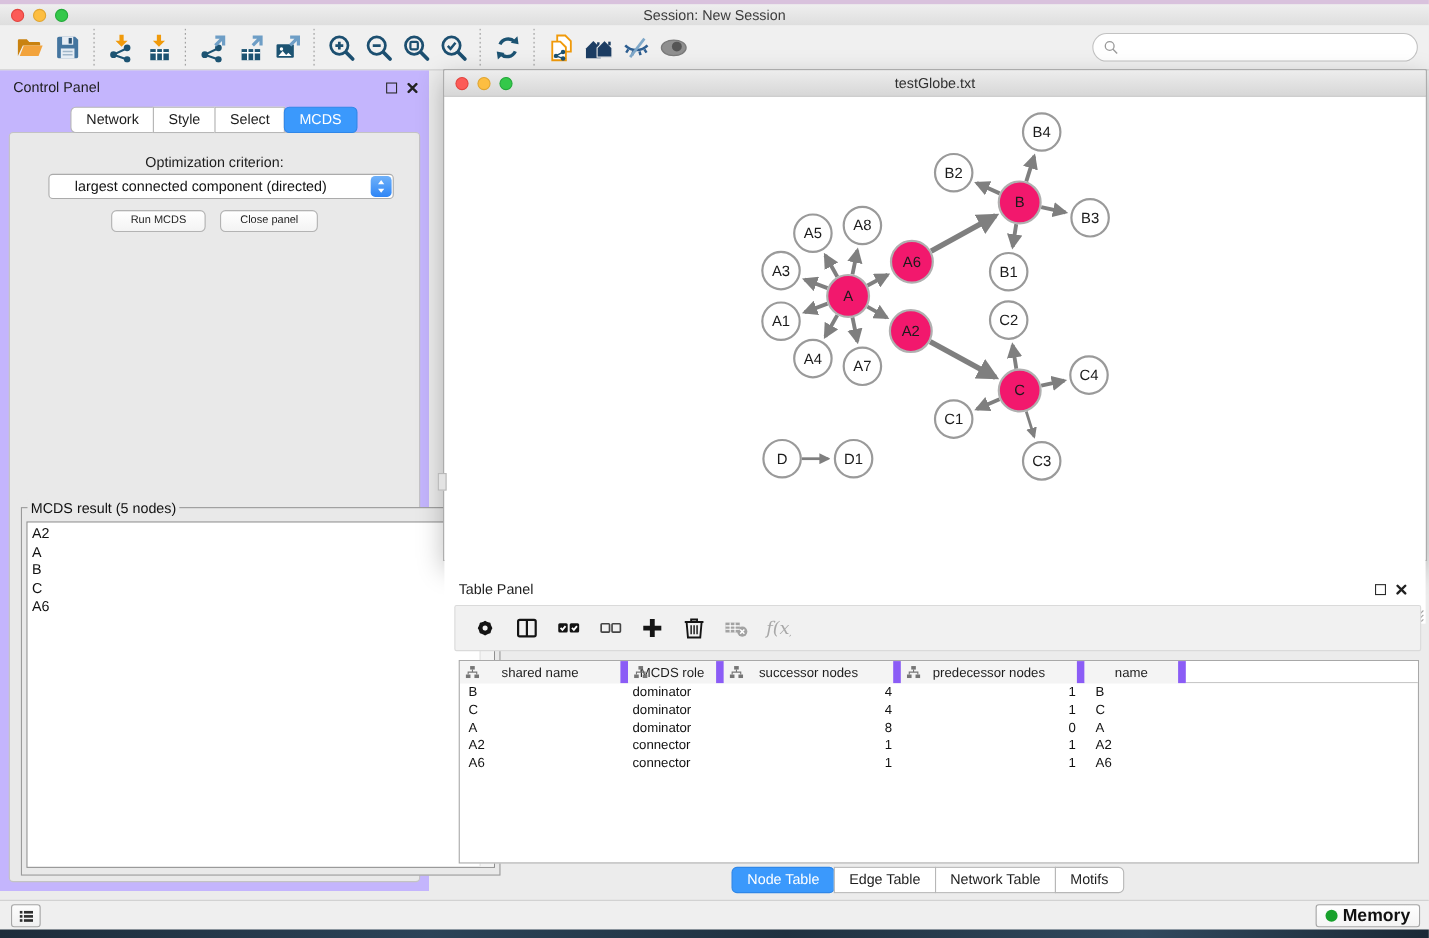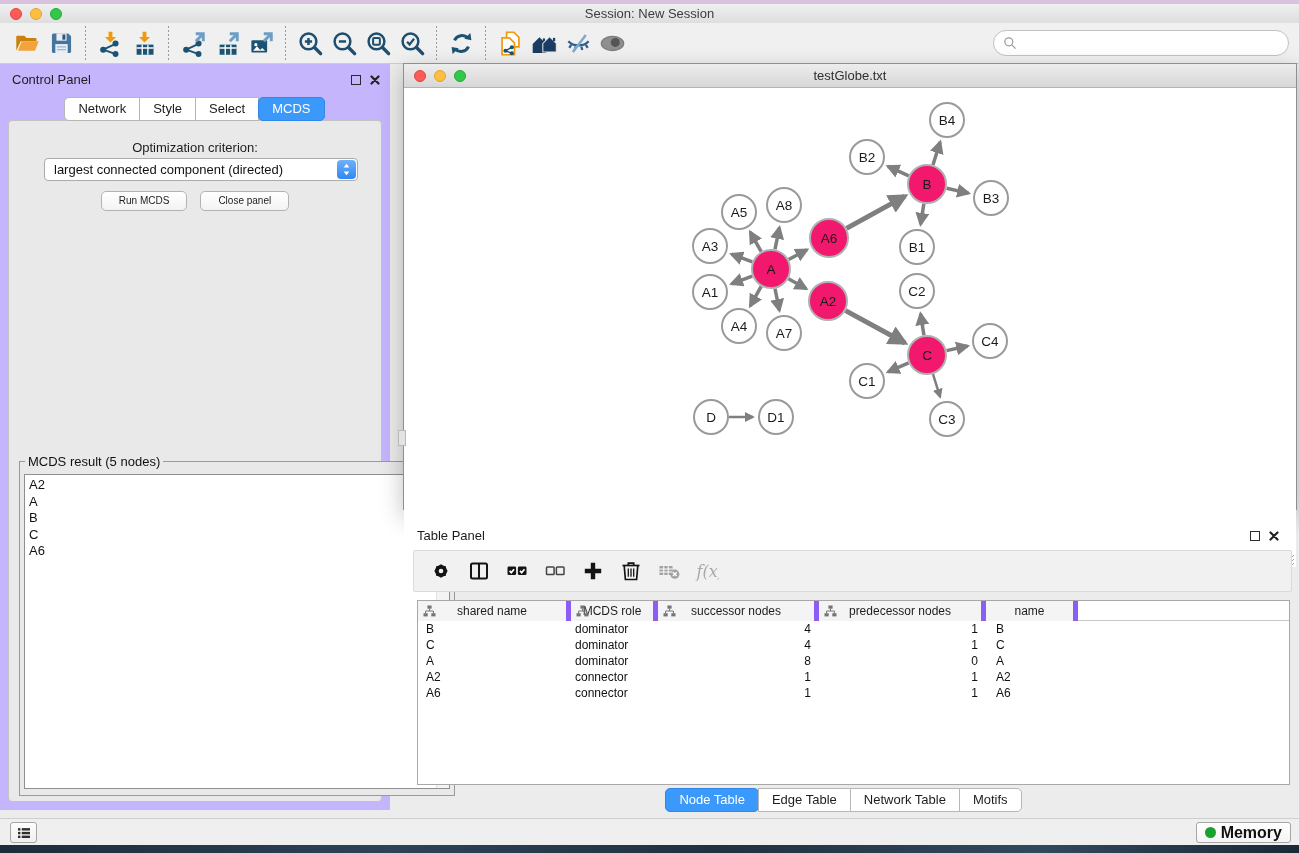--- a/index.html
+++ b/index.html
@@ -43,21 +43,21 @@
     padding:3px 13px 4px; margin-left:-1px; cursor:default; }
   .seg-tab:first-child { border-top-left-radius:5px; border-bottom-left-radius:5px; }
   .seg-tab:last-child { border-top-right-radius:5px; border-bottom-right-radius:5px; }
   .seg-tab.active { background:#3b99fc; border-color:#2f87e8; color:#ffffff; border-radius:5px; }
 
   #cp-content { position:absolute; left:8px; top:56px; width:374px; height:682px;
     border:1px solid #c3c3c3; border-radius:4px; background:#e9e9e9; }
   #opt-label { text-align:center; margin-top:19px; font-size:13px; color:#1d1d1d; }
   #criterion-select { position:absolute; left:35px; top:37px; width:314px; height:23px; background:#ffffff;
     border:1px solid #ababab; border-radius:4px; display:flex; align-items:center; cursor:default; }
-  #criterion-select .sel-text { flex:1; font-size:13px; color:#111; padding-left:9px; white-space:nowrap; }
+  #criterion-select .sel-text { flex:1; font-size:13px; color:#111; padding-left:23px; white-space:nowrap; }
   #criterion-select .stepper { width:19px; height:19px; margin-right:1px; border-radius:4px;
     background:linear-gradient(#6fb1f9,#2f86f6); display:flex; align-items:center; justify-content:center; }
   #criterion-select .stepper svg { width:9px; height:15px; }
   #cp-buttons { position:absolute; left:0; top:70px; width:100%; display:flex; justify-content:center; gap:13px; }
   .cp-btn { font-size:10px; color:#1d1d1d; background:linear-gradient(#ffffff,#f3f3f3);
     border:1px solid #b3b3b3; border-radius:5px; padding:3px 17px 4px; cursor:default; }
 
   #result-box { position:absolute; left:10px; top:340px; width:436px; height:335px;
     border:1px solid #9a9a9a; background:#e9e9e9; }
   #result-legend { position:absolute; left:5px; top:-8px; background:#e9e9e9; padding:0 3px; font-size:13px; color:#111; }
@@ -82,21 +82,21 @@
   
   #table-panel { position:absolute; left:403px; top:520px; width:889px; height:298px; }
   #tp-toolbar { position:absolute; left:10px; top:30px; right:0; height:42px; background:#f1f1f1;
     border:1px solid #dadada; border-radius:2px; display:flex; align-items:center; padding-left:10px; gap:5px; }
   .ttbtn { width:33px; height:33px; display:flex; align-items:center; justify-content:center; cursor:default; }
   .ttbtn svg { width:24px; height:24px; }
   #tp-table { position:absolute; left:14px; top:80px; width:873px; height:185px; background:#ffffff;
     border:1px solid #a8a8a8; overflow:hidden; }
   #tp-header { display:flex; height:20px; border-bottom:1px solid #c8c8c8; font-size:12px; color:#1d1d1d; }
   .th-cell { position:relative; display:flex; align-items:center; justify-content:center;
-    background:#f4f4f4; border-right:5px solid #8b5cf6; height:20px; cursor:default; }
+    background:#f4f4f4; border-right:7px solid #8b5cf6; height:20px; cursor:default; }
   .th-cell .tree { position:absolute; left:5px; top:4px; width:13px; height:12px; }
   .th-filler { flex:1; background:#ffffff; }
   .t-row { display:flex; height:16px; font-size:12px; color:#111; }
   .t-cell { white-space:nowrap; overflow:hidden; line-height:16px; }
 
   
   #tp-tabs { position:absolute; left:0; right:7px; top:268px; display:flex; justify-content:center; }
 
   
   #status-bar { position:absolute; left:0; top:818px; width:1299px; height:27px; background:#efefef;

